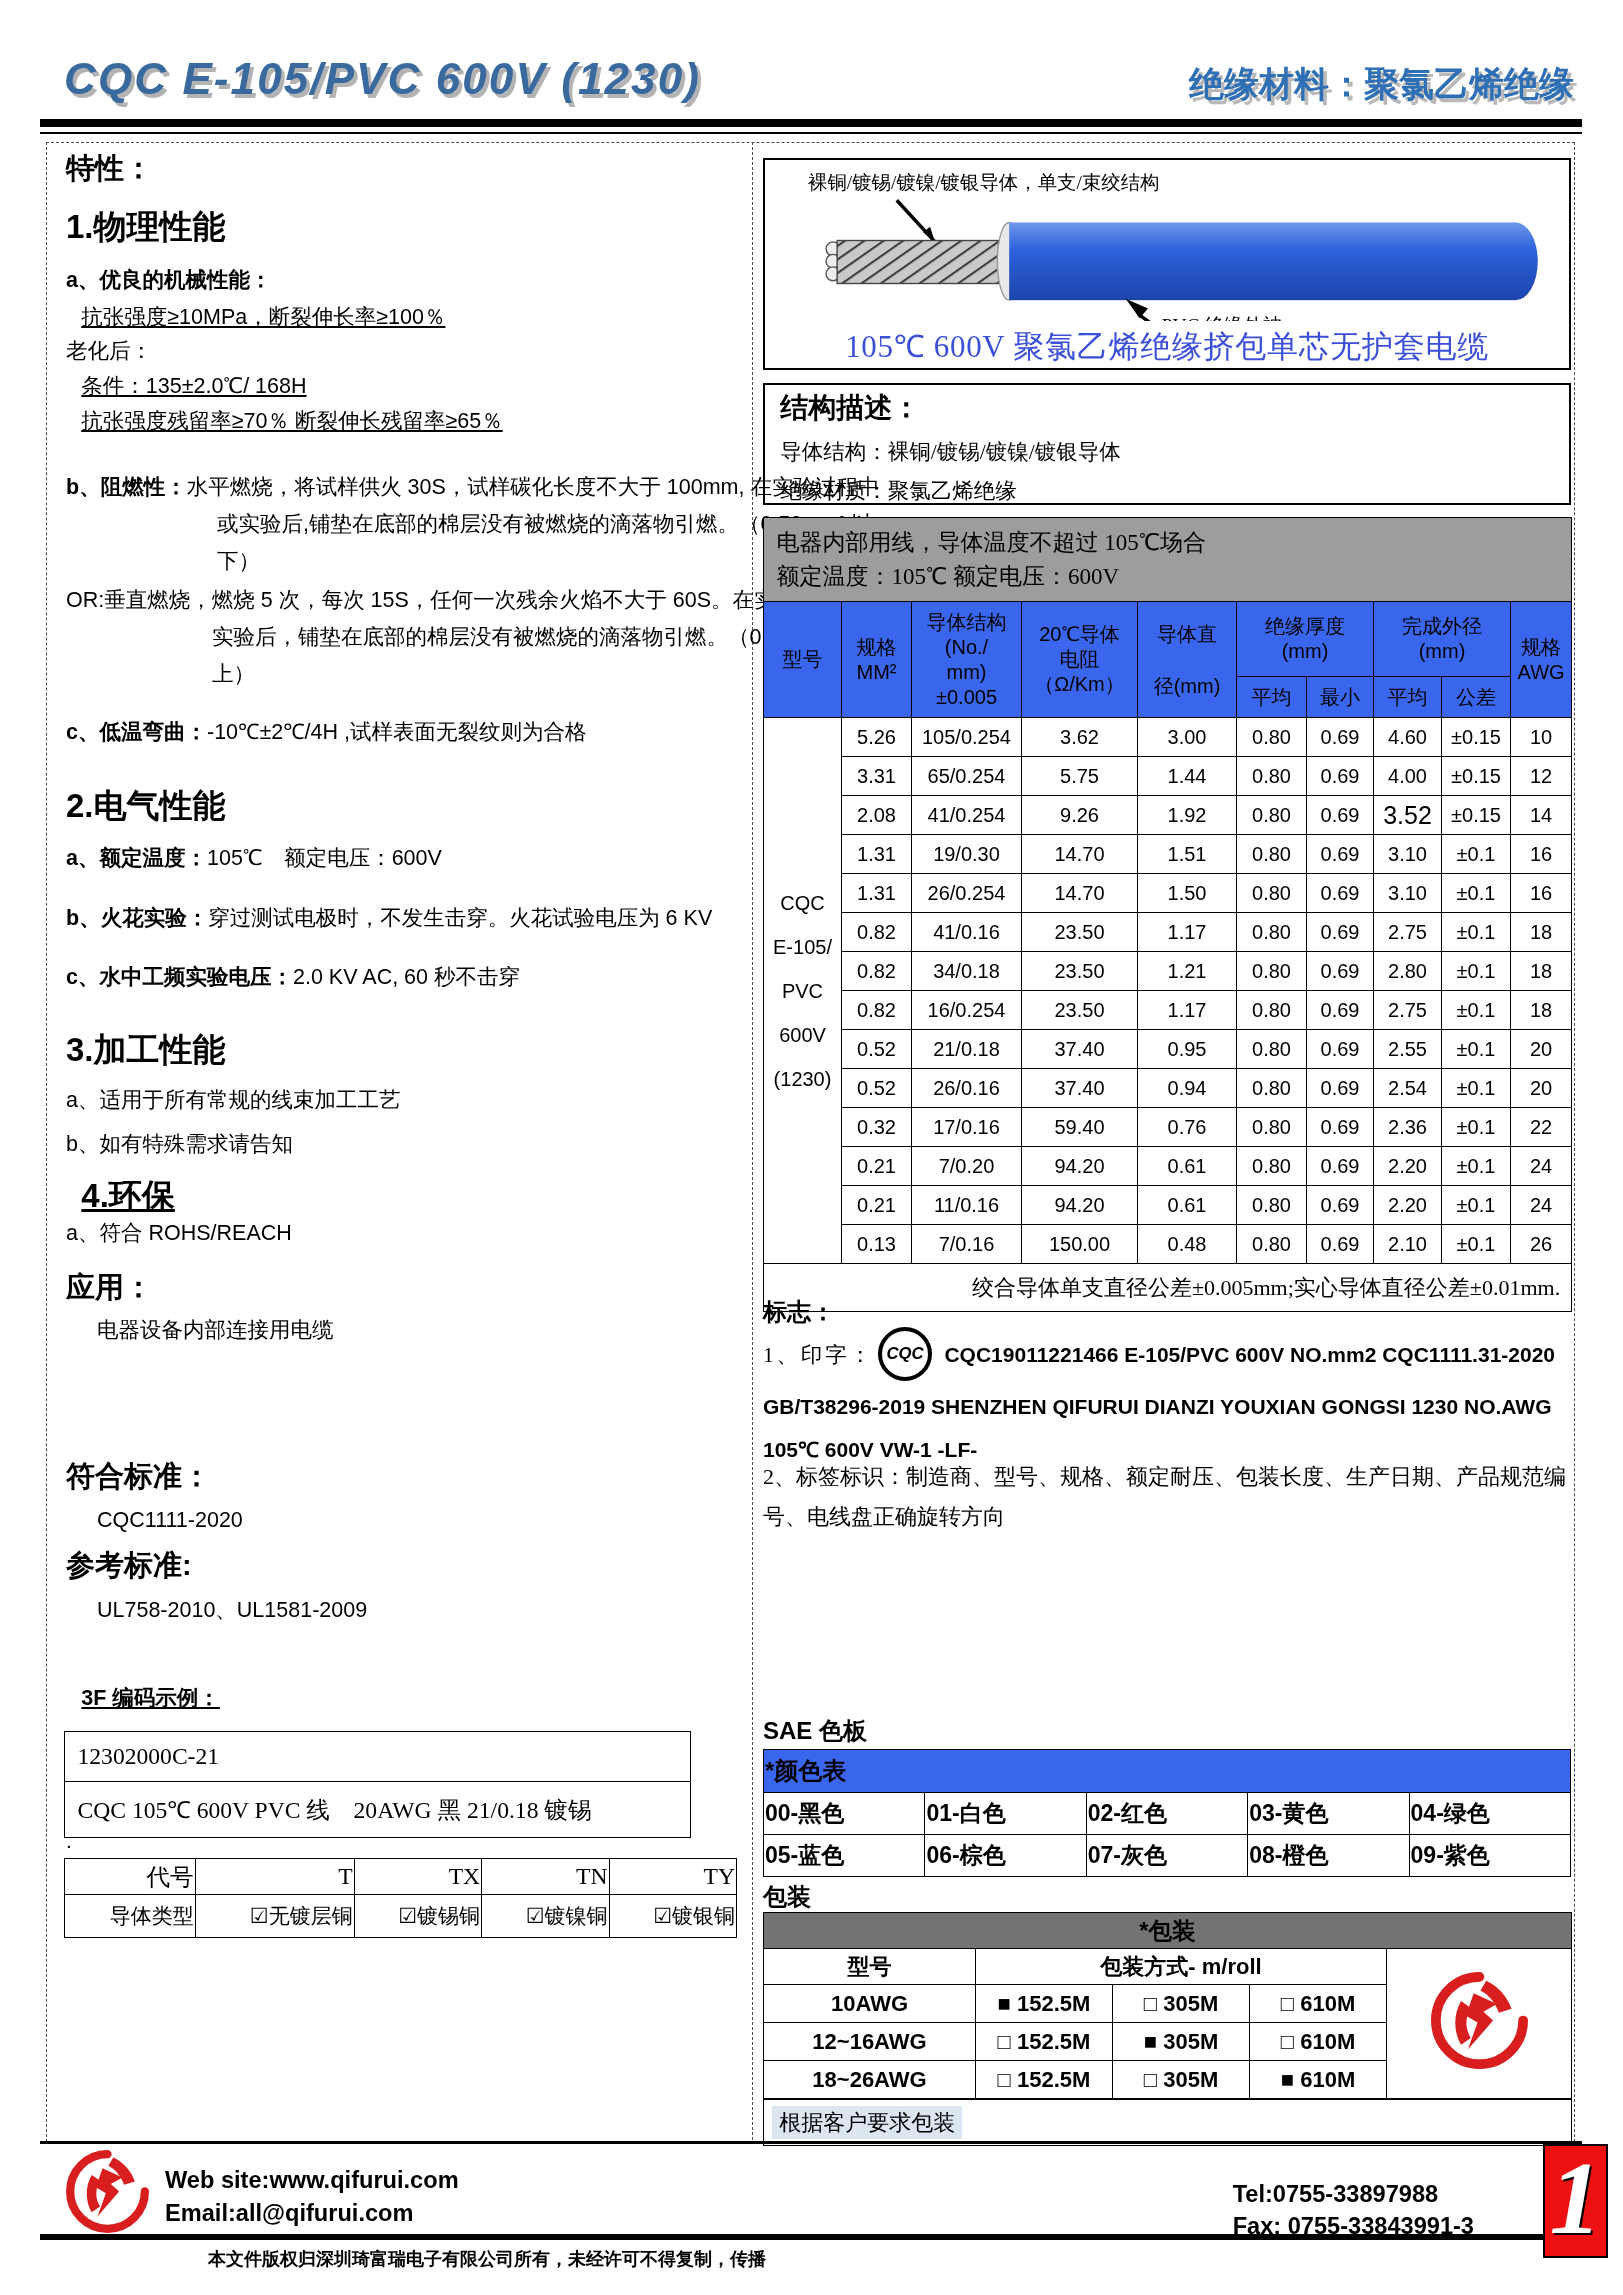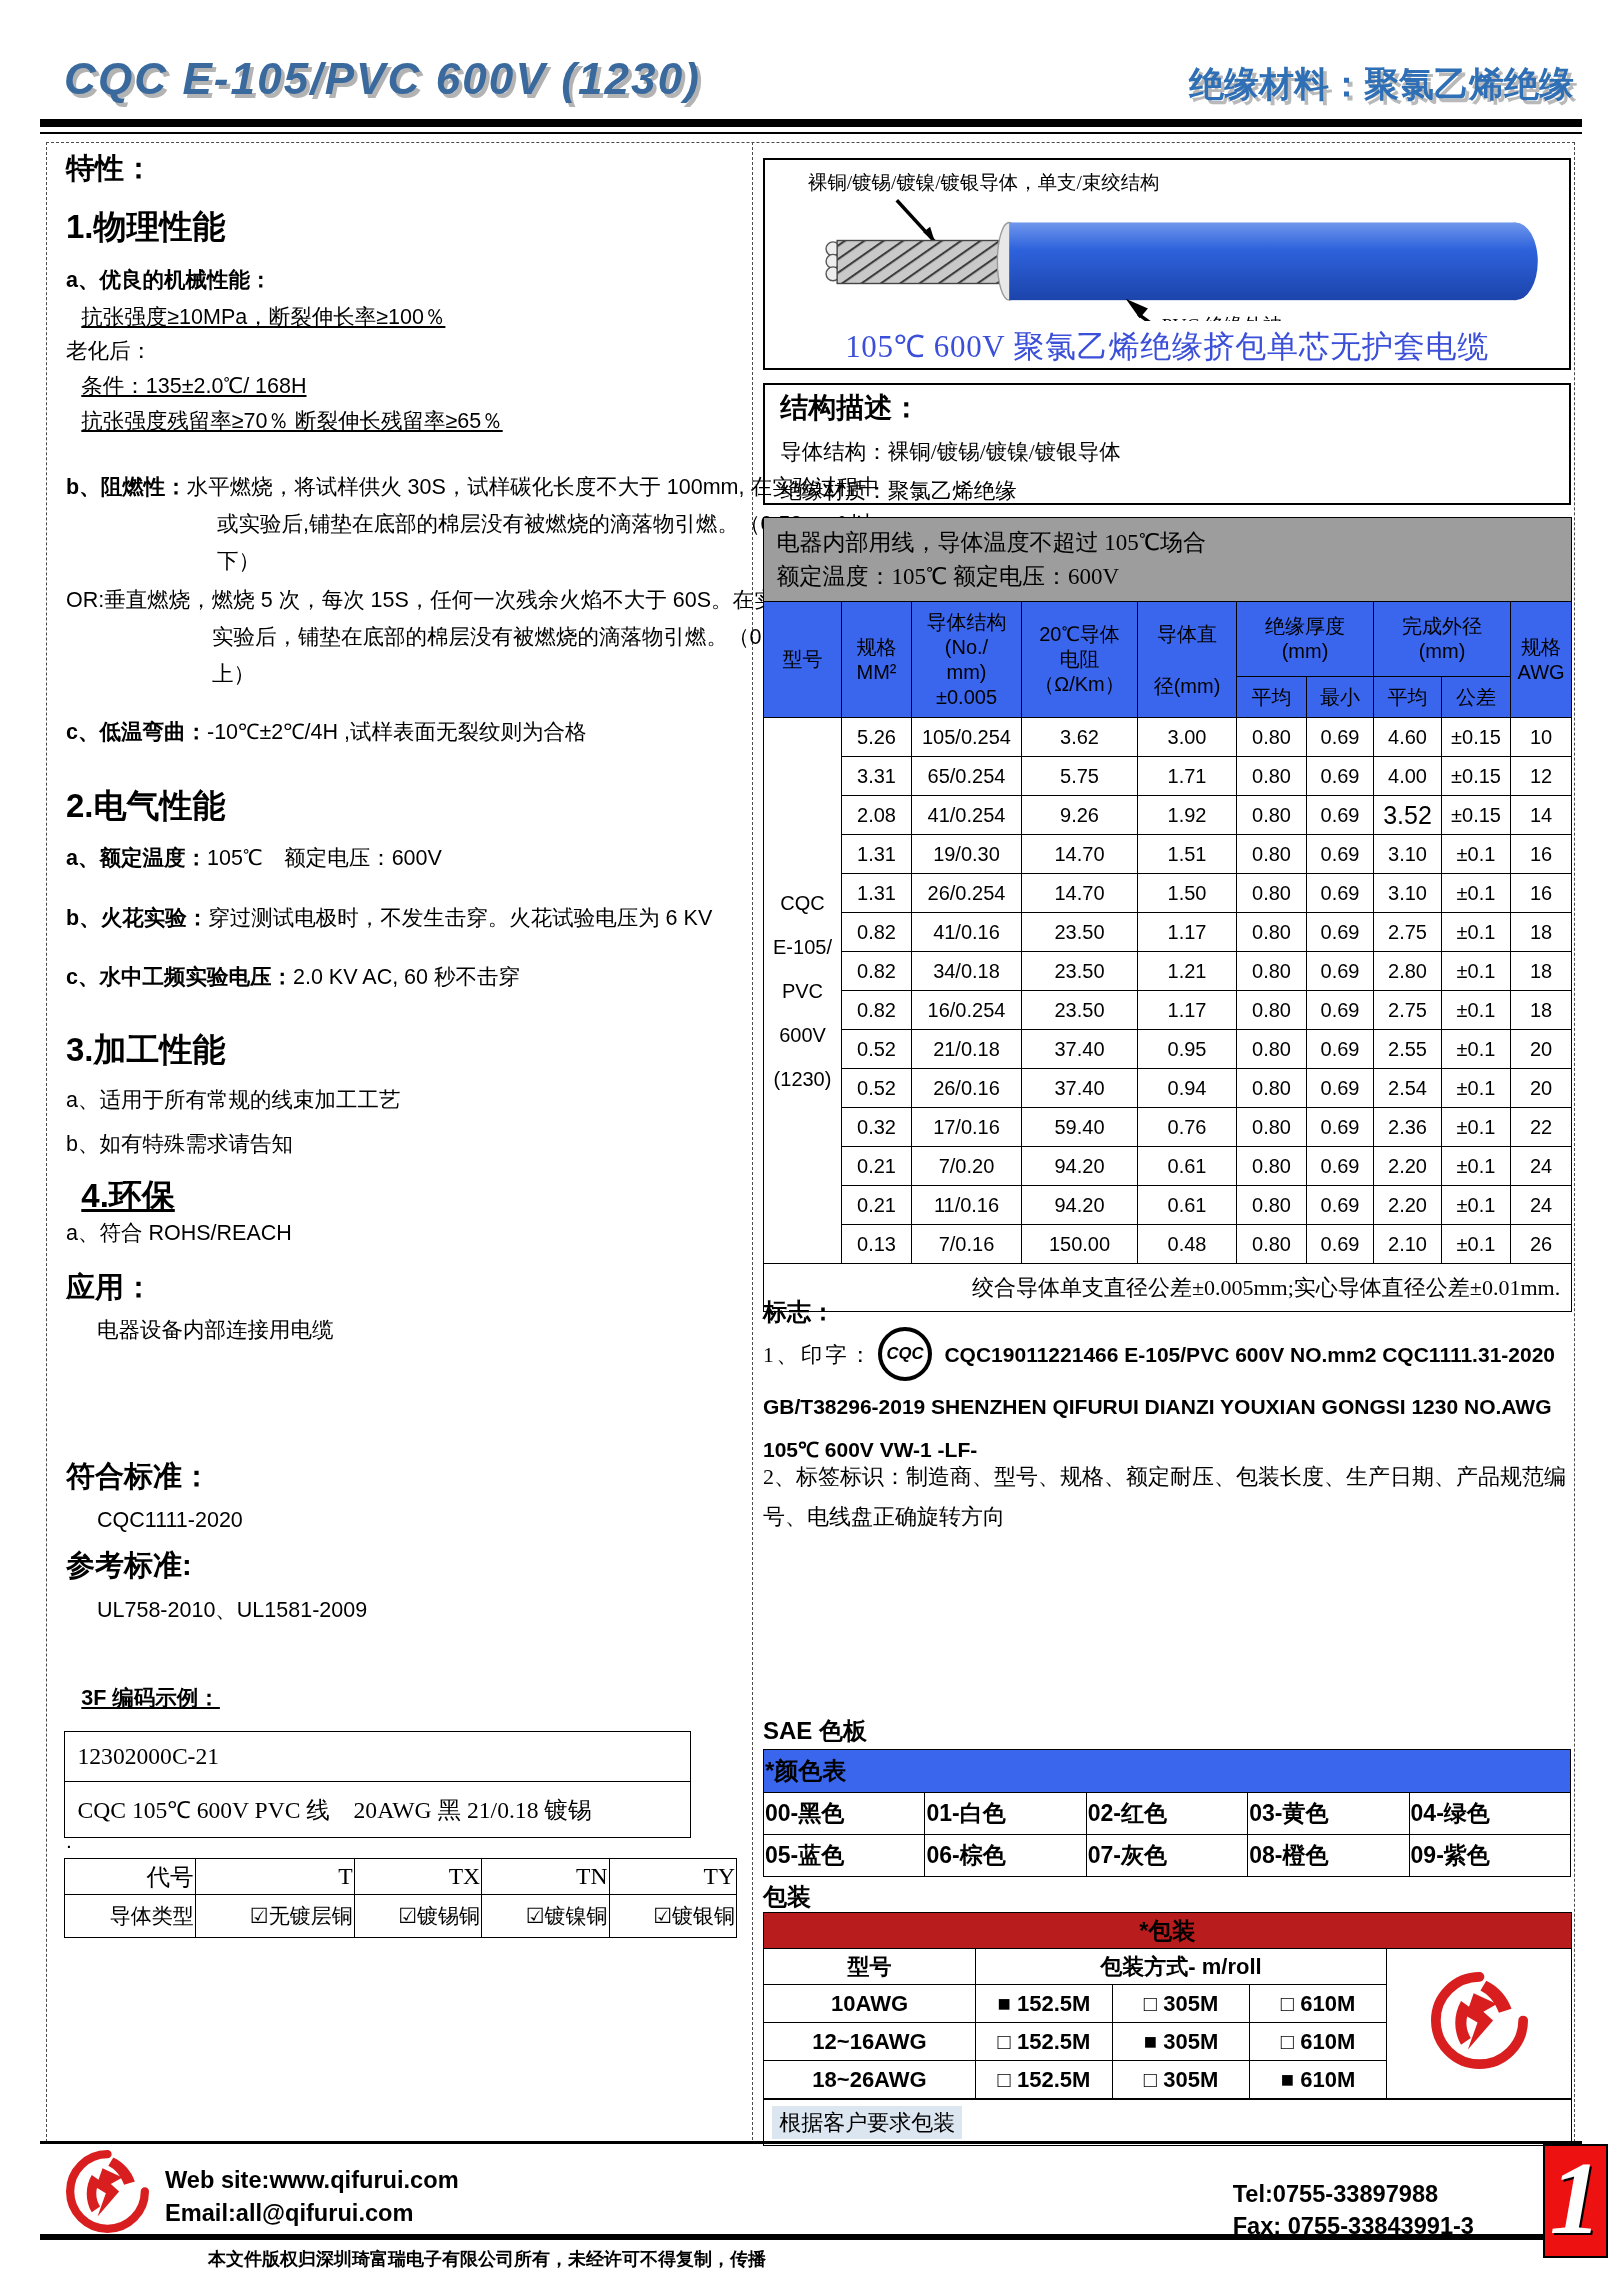--- a/index.html
+++ b/index.html
@@ -82,21 +82,21 @@
   .sae-label{top:1715px;font-size:24px;font-weight:bold;}
   .sae{top:1749px;table-layout:fixed;width:808px;}
   .sae th,.sae td{border:1.4px solid #000;text-align:left;}
   .sae th{background:#3a66ee;font-size:24px;height:40px;}
   .sae td{font-size:23px;font-weight:600;height:39px;}
 
   
   .pack-label{top:1881px;font-size:24px;font-weight:bold;}
   .pack{top:1912px;table-layout:fixed;width:808px;}
   .pack th,.pack td{border:1.4px solid #000;text-align:center;}
-  .pack th.ptitle{background:#b91c1c;font-size:23.6px;height:33px;}
+  .pack th.ptitle{background:#737373;font-size:23.6px;height:33px;}
   .pack .sub td{font-size:22px;font-weight:bold;height:33px;}
   .pack .prow td{font-size:22px;font-weight:bold;height:35px;}
   .pack .pnote td{text-align:left;height:37px;padding:4.2px 8.3px;border-top:2.1px solid #000;}
   .pack .pnote span{font-family:"Liberation Serif",serif;font-size:22px;background:#dce6f1;
     padding:4.2px 7px;}
   .logo-cell svg{width:97px;height:97px;}
 
   
   .ft-line1{left:40px;top:2141px;width:1542px;height:2.8px;background:#000;}
   .ft-line2{left:40px;top:2234px;width:1542px;height:6.2px;background:#000;}
@@ -305,21 +305,21 @@
         <td>0.80</td>
         <td>0.69</td>
         <td>4.60</td>
         <td>±0.15</td>
         <td>10</td>
       </tr>
       <tr>
         <td>3.31</td>
         <td>65/0.254</td>
         <td>5.75</td>
-        <td>1.71</td>
+        <td>1.44</td>
         <td>0.80</td>
         <td>0.69</td>
         <td>4.00</td>
         <td>±0.15</td>
         <td>12</td>
       </tr>
       <tr>
         <td>2.08</td>
         <td>41/0.254</td>
         <td>9.26</td>

